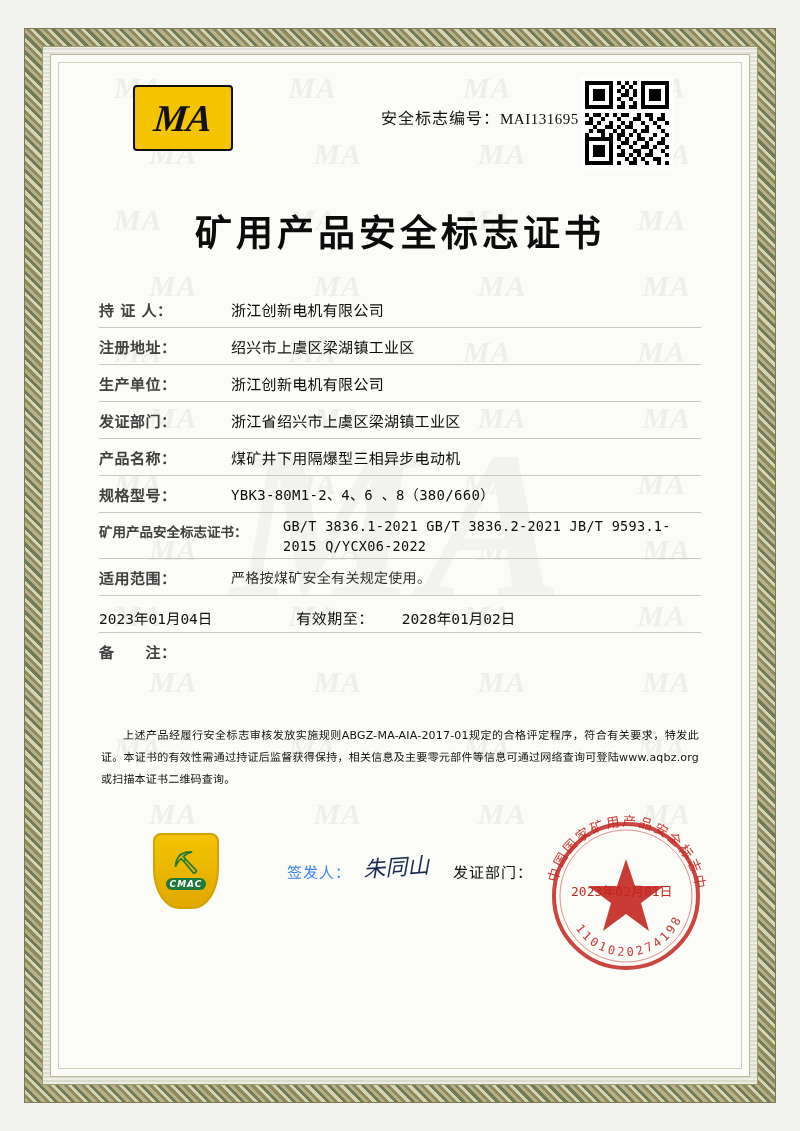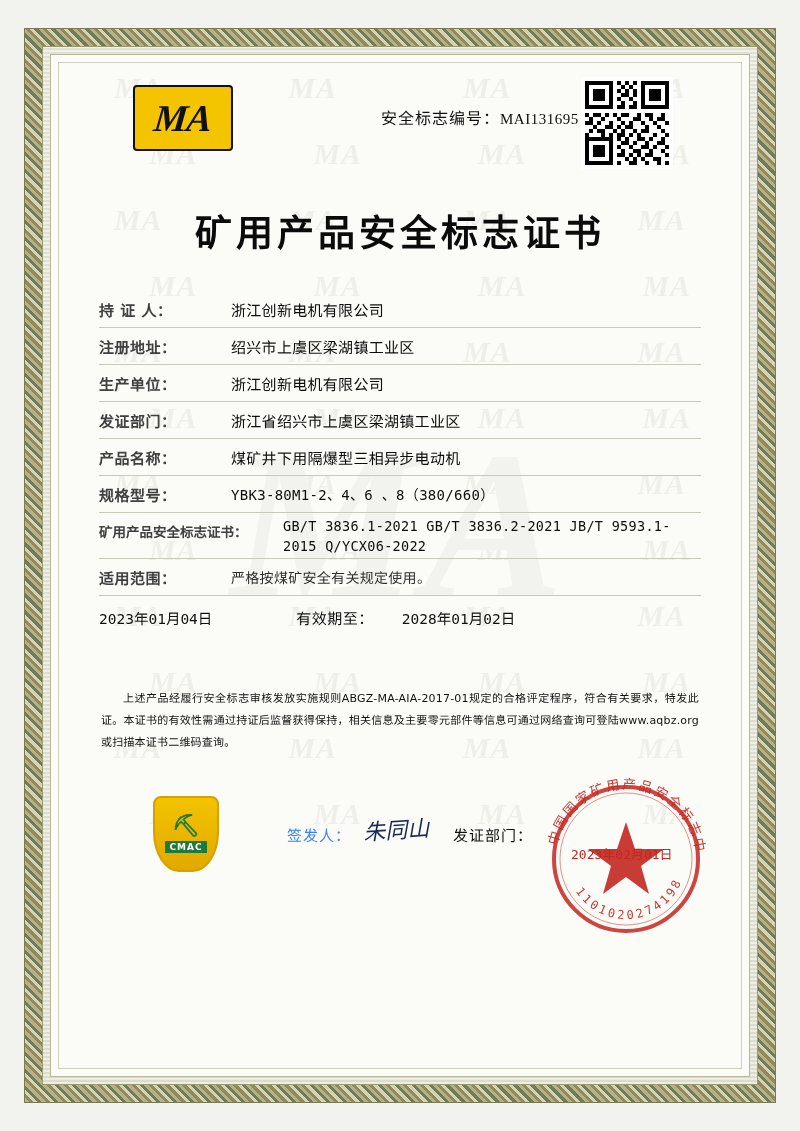--- a/index.html
+++ b/index.html
@@ -196,22 +196,23 @@
     display:flex;flex-direction:column;align-items:center;justify-content:center;
   }
   .cmac .pick{
     color:#1f7a3a;font-size:22px;font-weight:bold;line-height:1;
     font-family:"DejaVu Sans","Liberation Sans",sans-serif;
   }
   .cmac .cm{
     margin-top:4px;
     background:#1f7a3a;color:#fff;
     font-size:9px;font-weight:bold;letter-spacing:1px;
-    padding:1px 4px;border-radius:0;
-    font-family:"DejaVu Sans","Liberation Sans",sans-serif;
+    padding:1px 4px;border-radius:6px;
+    font-family:"DejaVu Sans","Liberation Sans",sans-serif;
+    font-style:italic;
   }
   .signer-lbl{
     position:absolute;left:186px;top:44px;
     font-size:15px;color:#3b82f6;letter-spacing:1px;
     font-family:"DejaVu Sans","Liberation Sans",sans-serif;
   }
   .signer-name{
     position:absolute;left:262px;top:32px;
     font-family:"Liberation Serif","DejaVu Serif",serif;
     font-style:italic;font-size:22px;color:#1b2a55;
@@ -486,20 +487,24 @@
           <div class="lbl">适用范围：</div>
           <div class="val scope">严格按煤矿安全有关规定使用。</div>
         </div>
 
         <div class="row dates">
           <div class="d-val">2023年01月04日</div>
           <div class="d-lbl2">有效期至：</div>
           <div class="d-val2">2028年01月02日</div>
         </div>
 
+        <div class="row">
+          <div class="lbl">备　　注：</div>
+          <div class="val"></div>
+        </div>
 
       </div>
 
       <div class="paragraph">上述产品经履行安全标志审核发放实施规则ABGZ-MA-AIA-2017-01规定的合格评定程序，符合有关要求，特发此证。本证书的有效性需通过持证后监督获得保持，相关信息及主要零元部件等信息可通过网络查询可登陆www.aqbz.org或扫描本证书二维码查询。</div>
 
       <div class="signblock">
 
         <div class="cmac">
           <div class="shield">
             <div class="pick">⛏</div>

